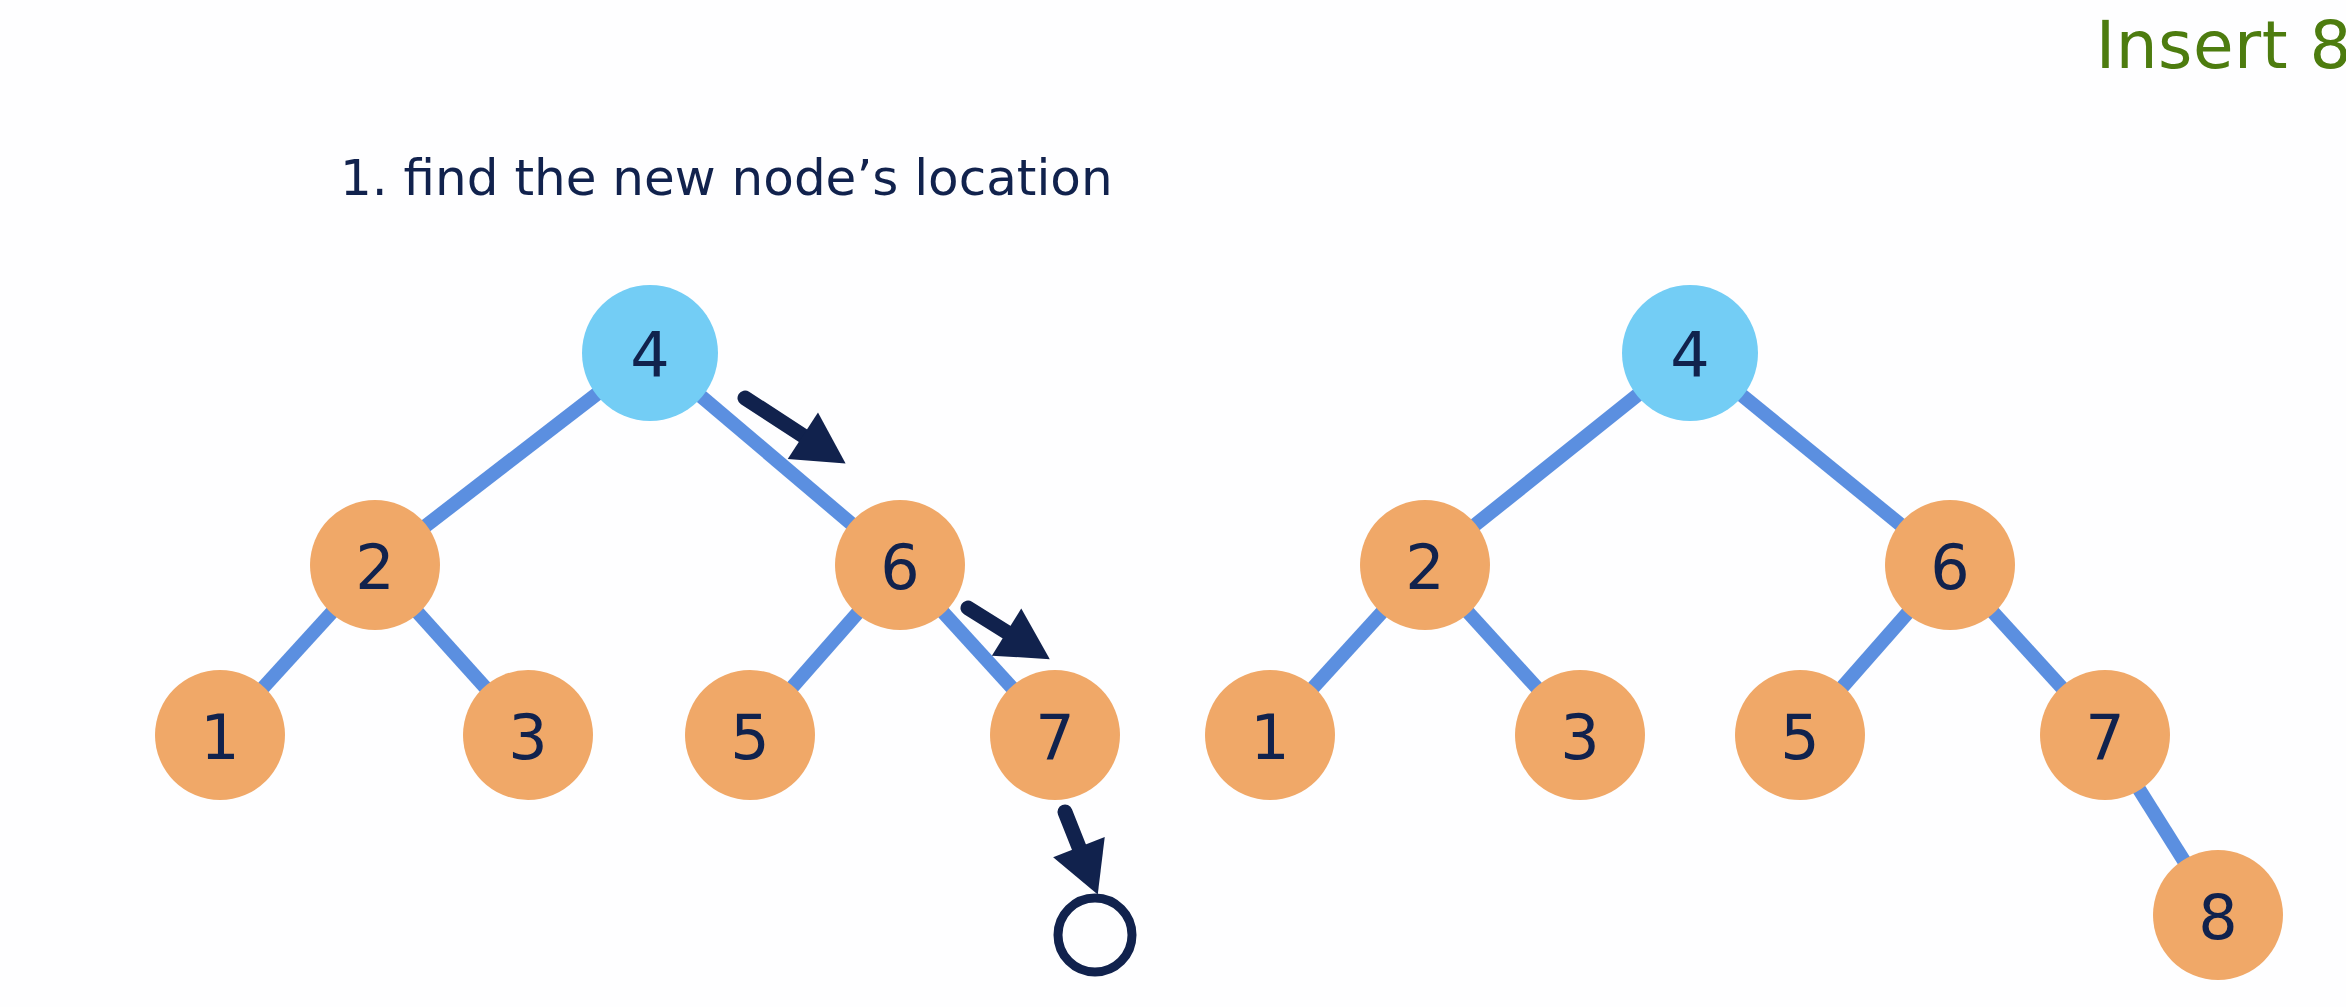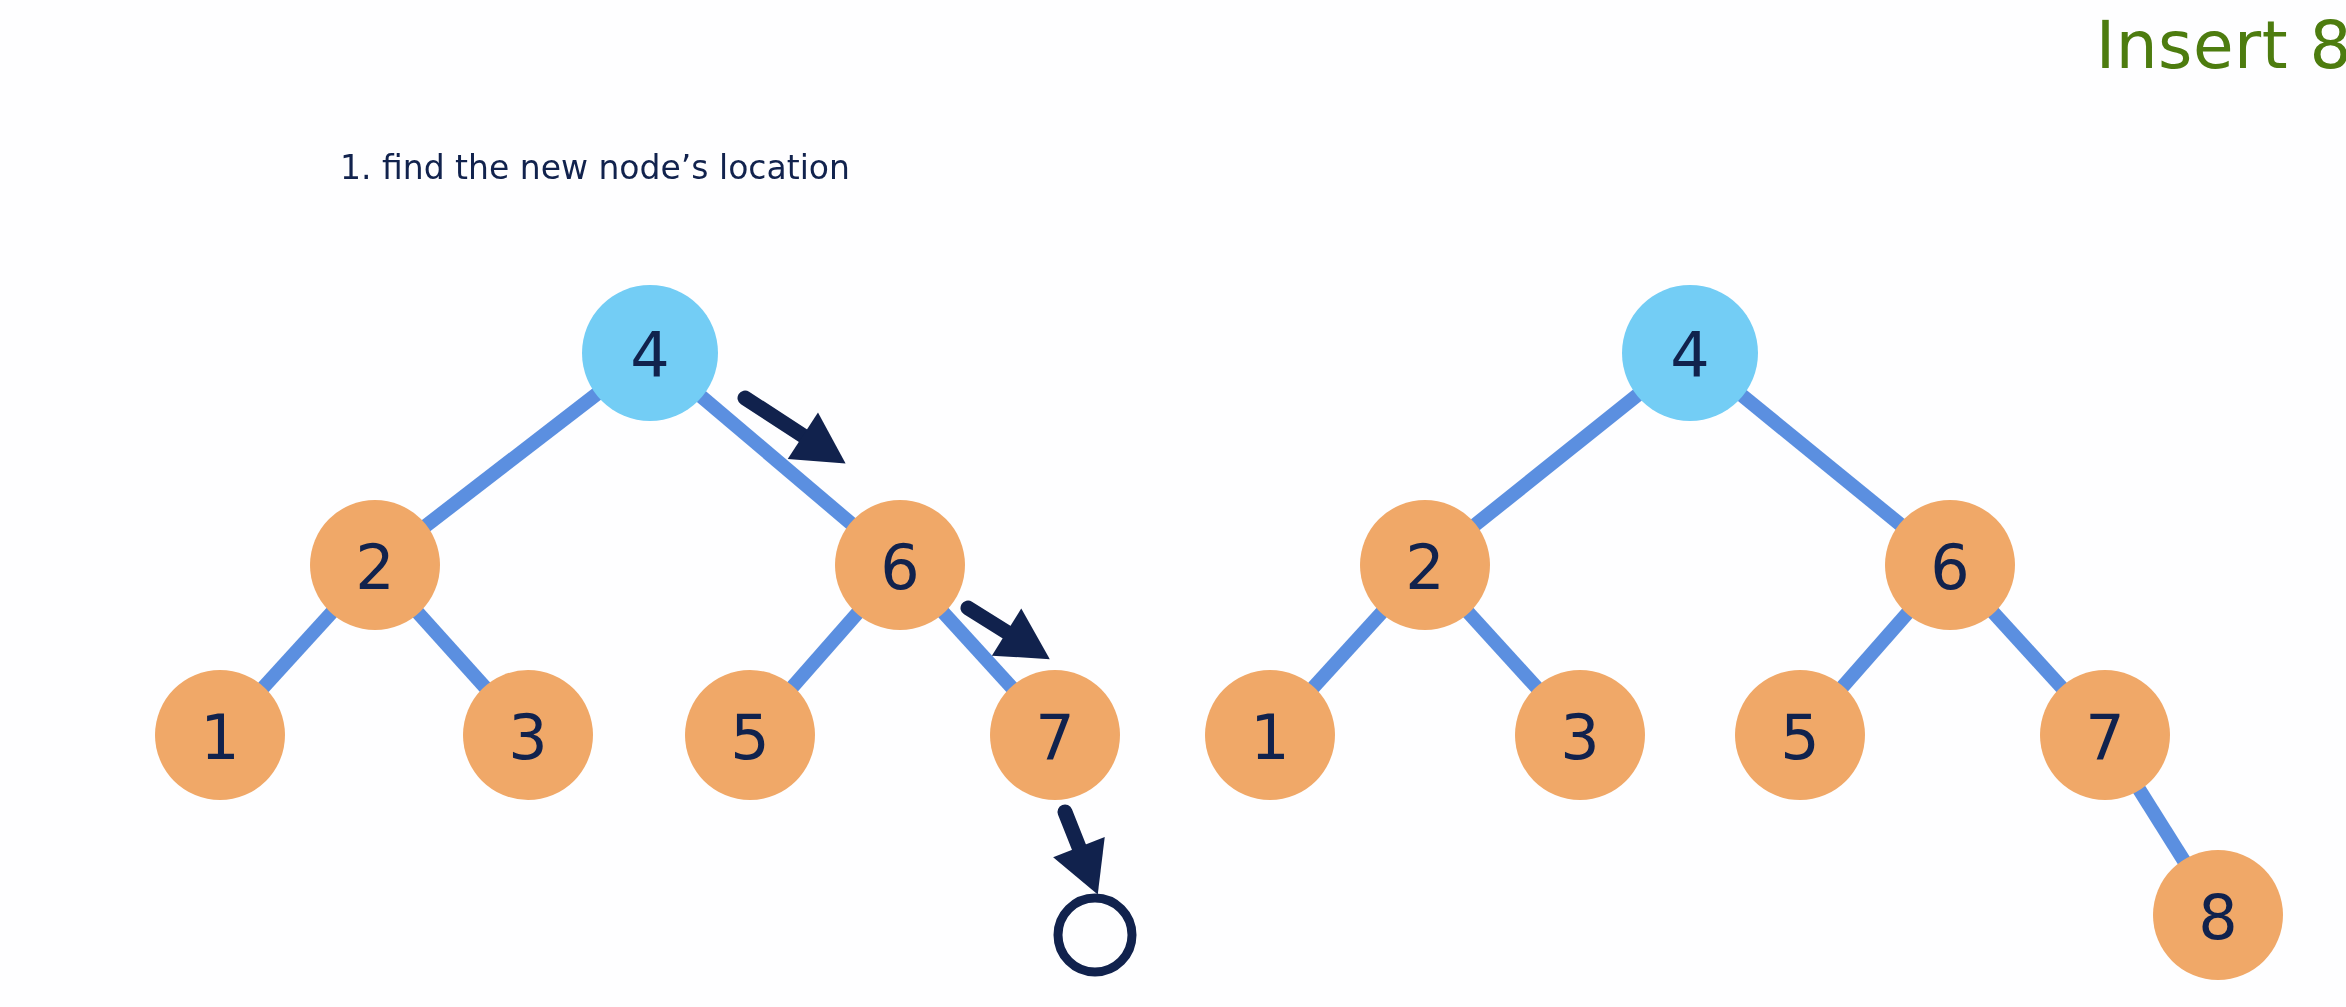--- a/index.html
+++ b/index.html
@@ -30,21 +30,21 @@
     font-size: 66px;
     font-weight: 400;
     letter-spacing: 0.5px;
     color: #4d7c0f;
     line-height: 1.15;
     margin-left: 6px;
   }
   .panel-caption {
     position: absolute;
     top: 148px;
-    font-size: 33px;
+    font-size: 50px;
     font-weight: 400;
     color: #11224d;
     white-space: nowrap;
     line-height: 1.2;
   }
   #caption-1 { left: 340px; }
   #caption-2 { left: 1465px; }
 
   svg.diagram {
     position: absolute;

